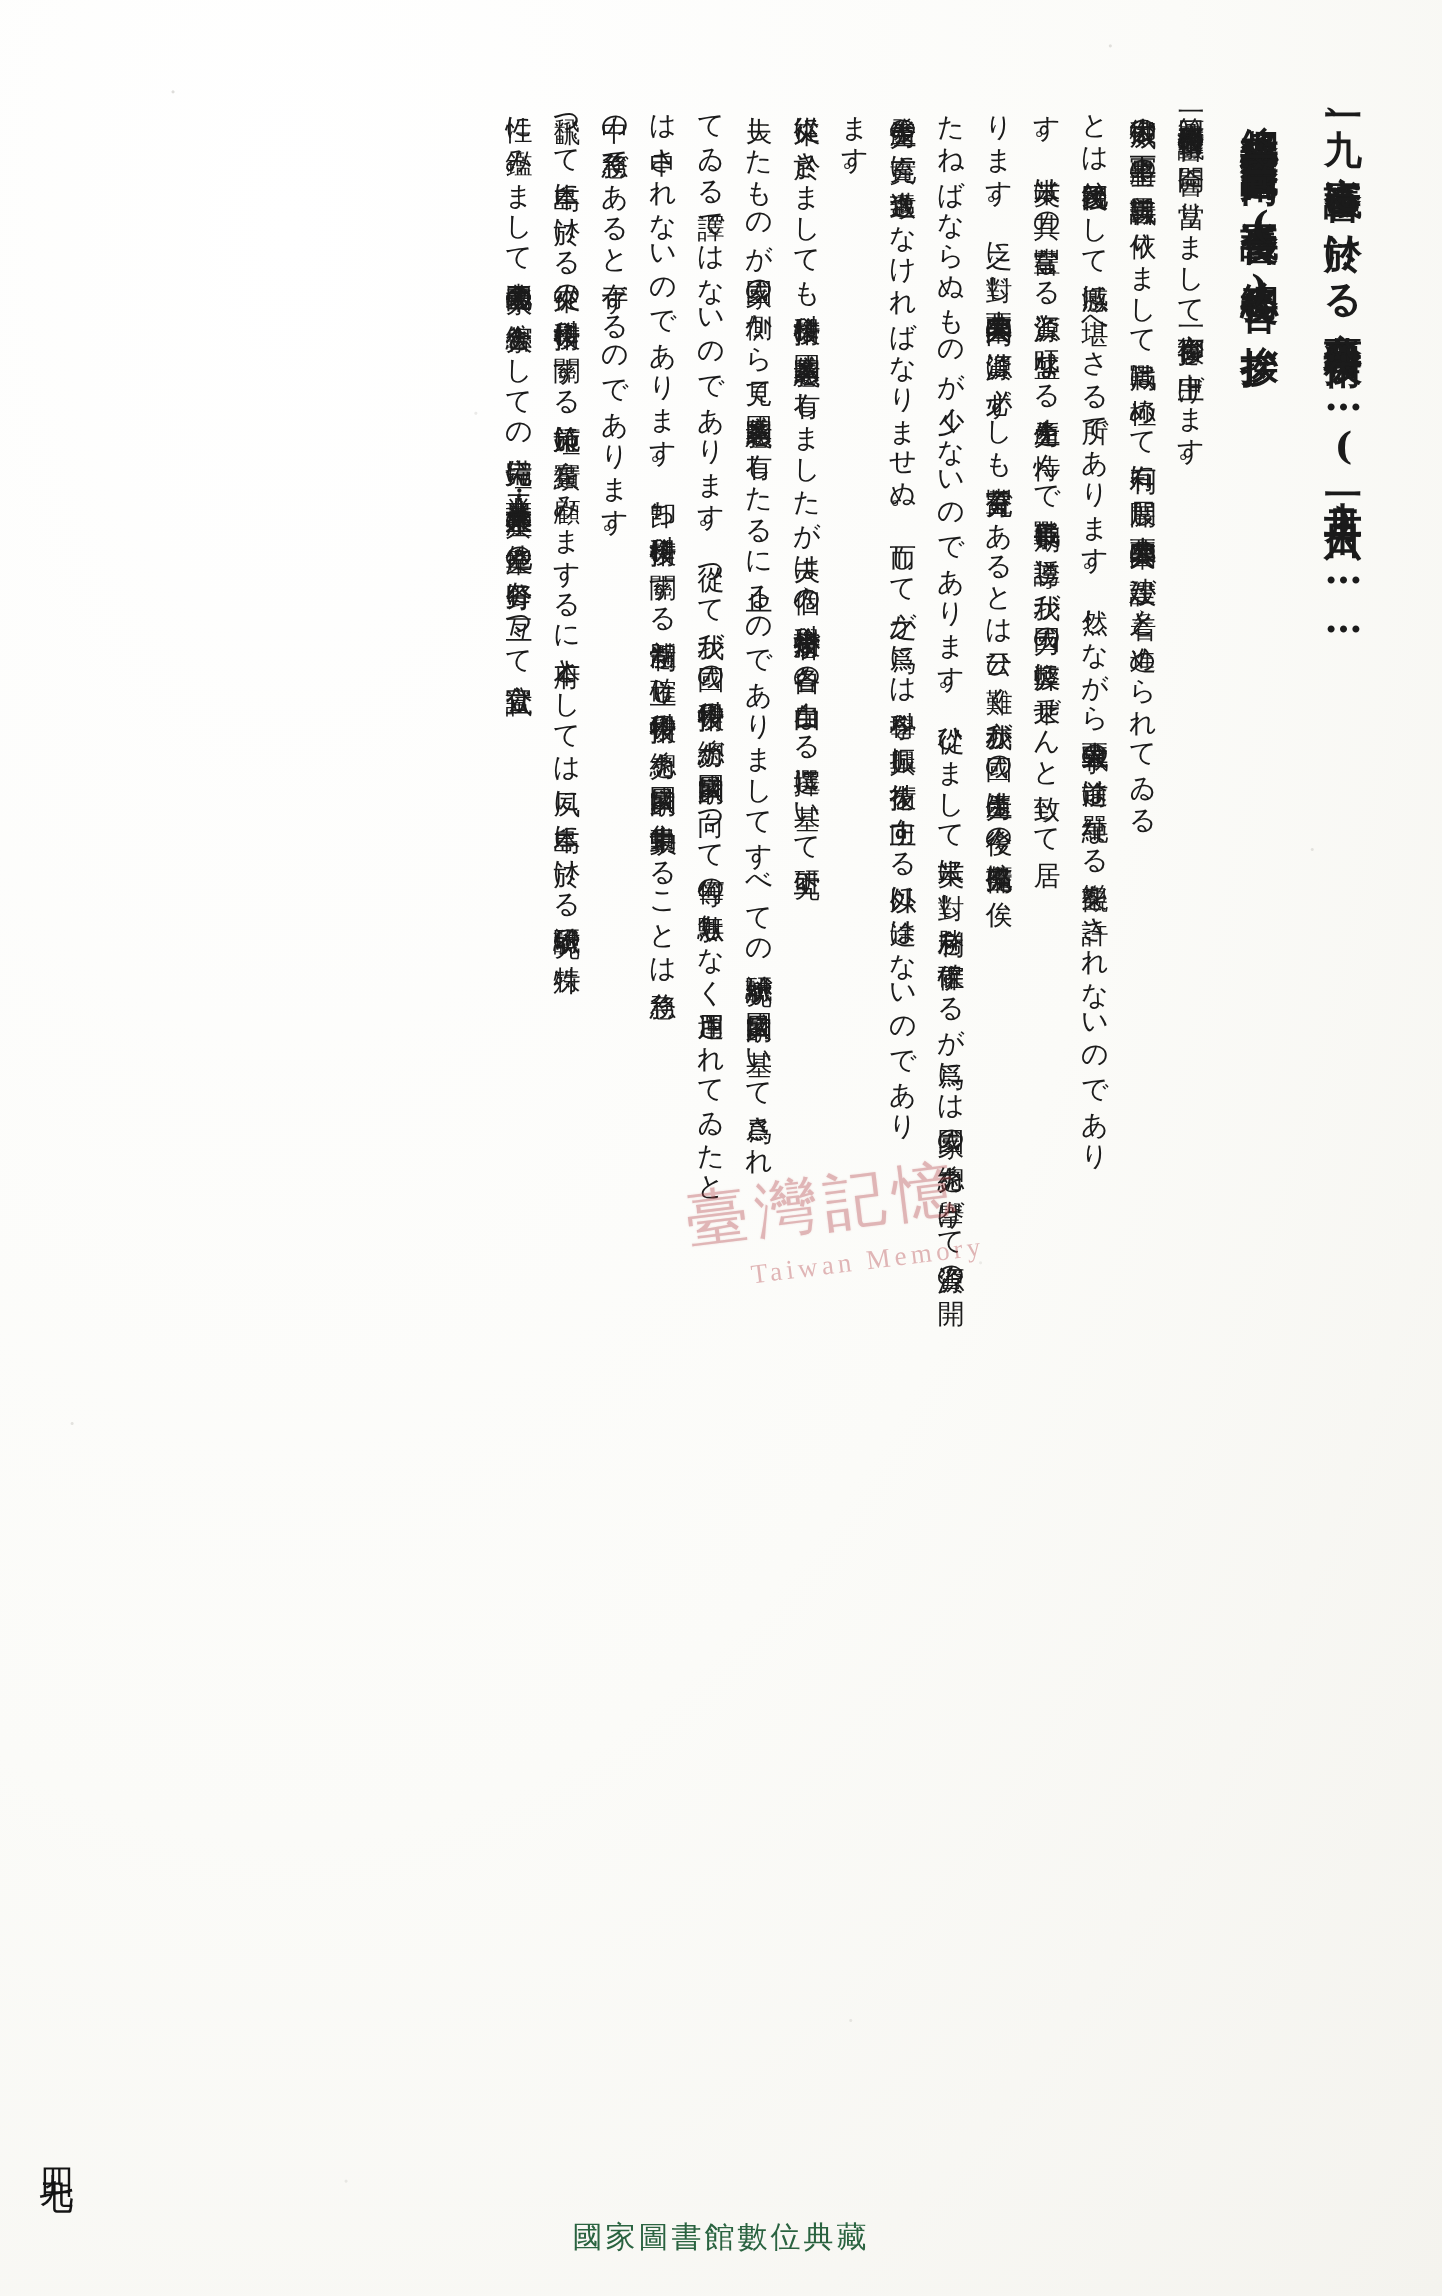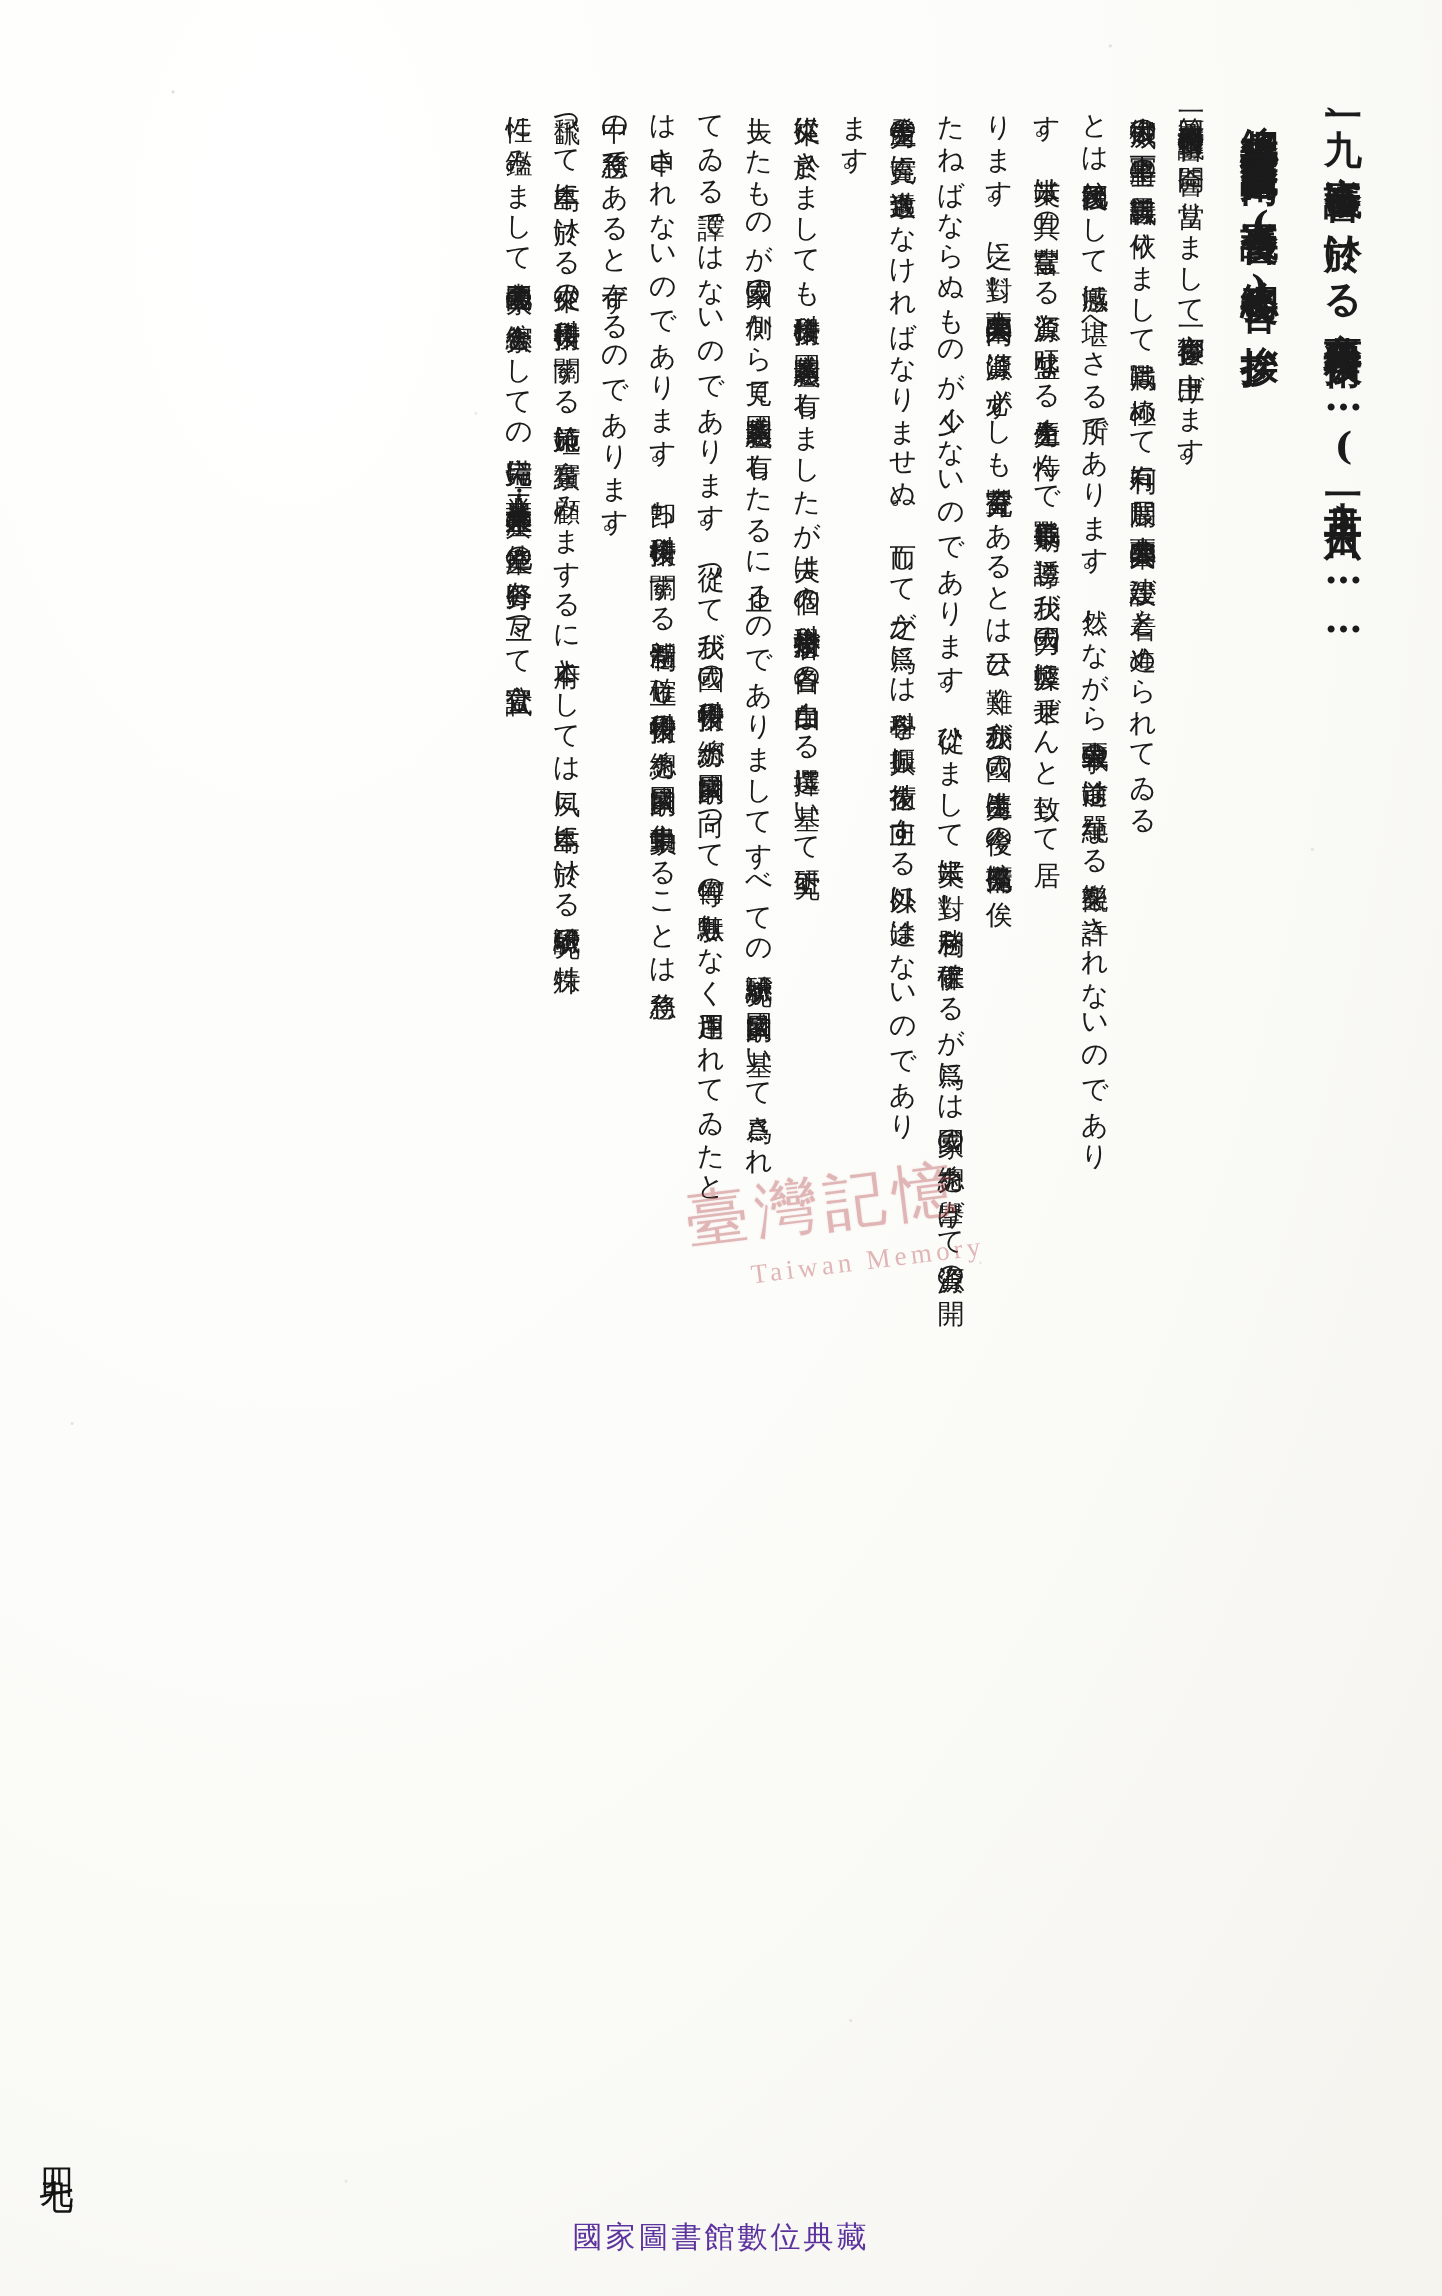--- a/index.html
+++ b/index.html
@@ -108,21 +108,21 @@
 
   
   #stamp{
     position:absolute;
     left:0;right:0;
     bottom:38px;
     text-align:center;
     font-family:"DejaVu Serif",serif;
     font-size:30px;
     letter-spacing:.10em;
-    color:#4c1d95;
+    color:#14532d;
     opacity:.9;
   }
 </style>
 </head>
 <body>
 
 <div id="paper"></div>
 <div id="speckle"></div>
 
 <div id="page">

